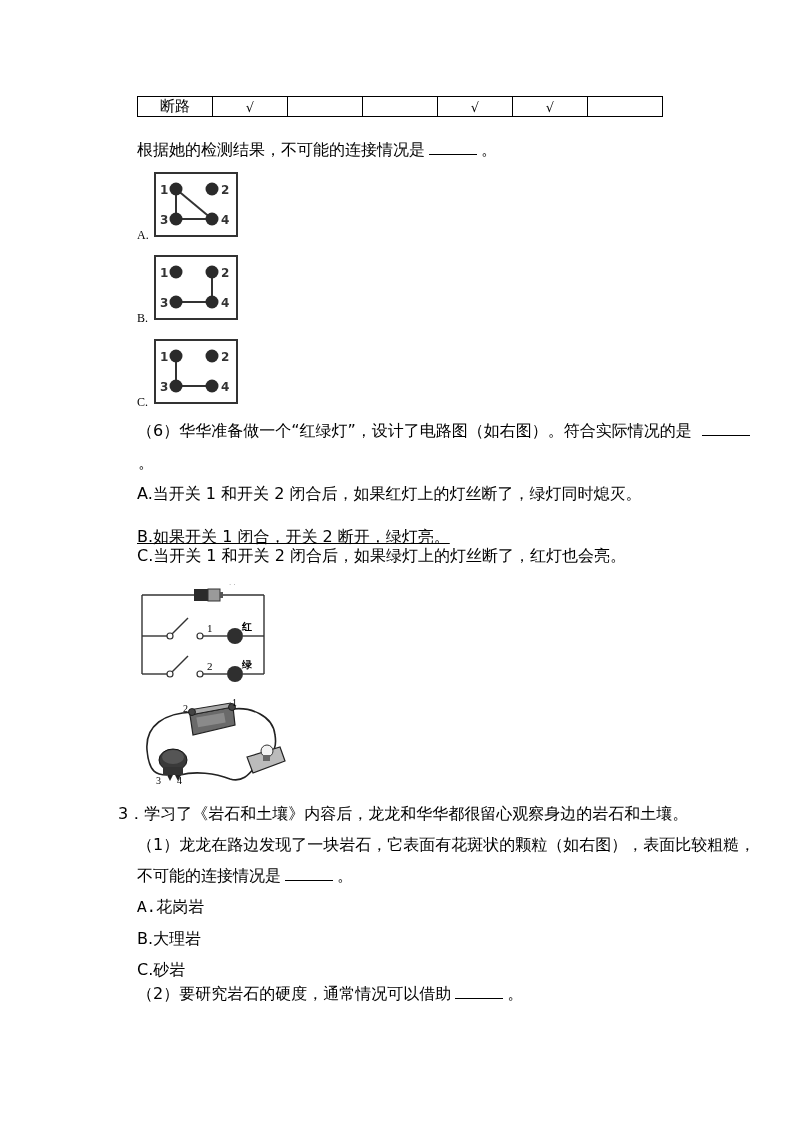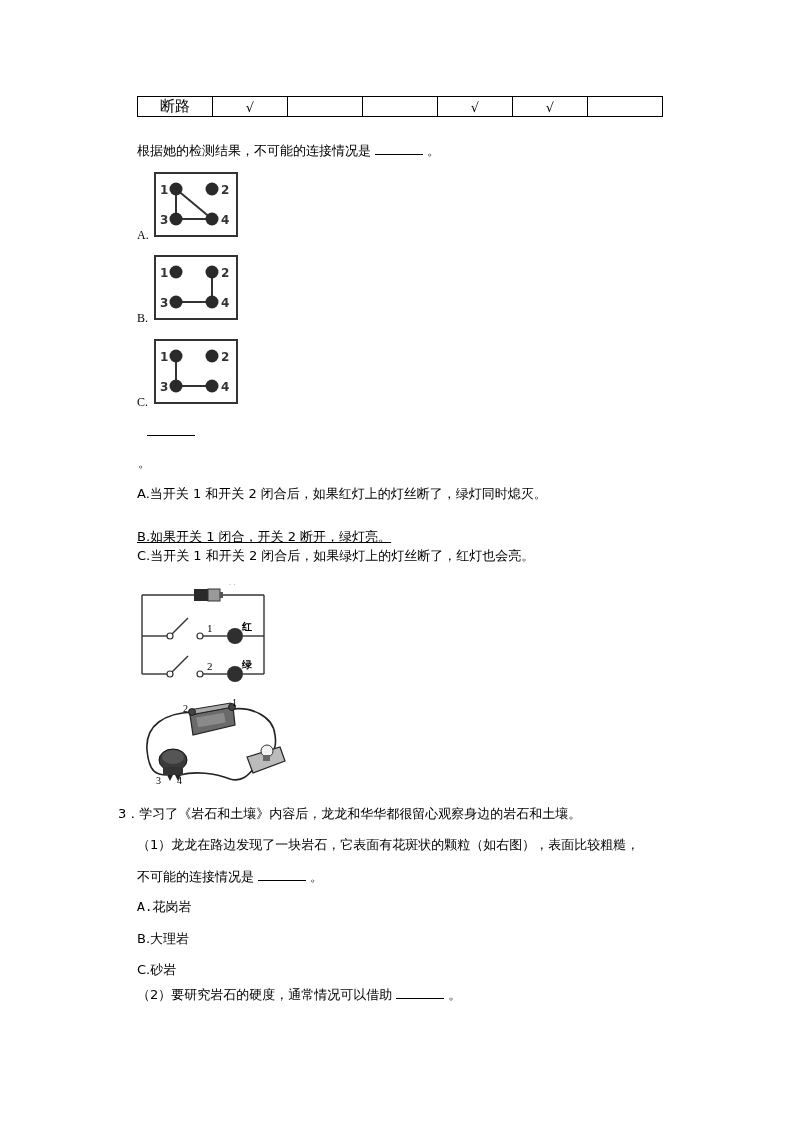--- a/index.html
+++ b/index.html
@@ -2,21 +2,21 @@
 <html><head>
 <meta charset="utf-8">
 <style>
   html, body { margin: 0; padding: 0; background: #ffffff; }
   body {
     width: 794px; height: 1123px; position: relative; overflow: hidden;
     font-family: "DejaVu Sans", "Liberation Sans", sans-serif;
     color: #000; font-size: 14px;
   }
   .abs { position: absolute; white-space: nowrap; }
-  .txt { font-size: 13px; line-height: 16px; }
+  .txt { font-size: 16px; line-height: 16px; }
   .blank { display: inline-block; width: 48px; border-bottom: 1px solid #000; height: 12px; vertical-align: baseline; margin: 0 4px; }
 
   table.check {
     position: absolute; left: 137px; top: 96px; border-collapse: collapse;
   }
   table.check td {
     width: 75px; height: 20px; border: 1px solid #000; text-align: center;
     font-size: 15px; padding: 0; box-sizing: border-box;
   }
   .tick { font-size: 13px; font-style: italic; }
@@ -86,21 +86,21 @@
   <circle cx="58" cy="17" r="6.5" fill="#2a2a2a"></circle>
   <circle cx="22" cy="47" r="6.5" fill="#2a2a2a"></circle>
   <circle cx="58" cy="47" r="6.5" fill="#2a2a2a"></circle>
   <text x="6" y="22" font-size="12" font-weight="bold" fill="#333" font-family="DejaVu Sans, sans-serif">1</text>
   <text x="67" y="22" font-size="12" font-weight="bold" fill="#333" font-family="DejaVu Sans, sans-serif">2</text>
   <text x="6" y="52" font-size="12" font-weight="bold" fill="#333" font-family="DejaVu Sans, sans-serif">3</text>
   <text x="67" y="52" font-size="12" font-weight="bold" fill="#333" font-family="DejaVu Sans, sans-serif">4</text>
 </svg>
 
 <div class="abs txt" style="left:137px; top:423px;">
-  <span class="blank" style="margin-left:10px;"></span>
+  <span>（6）华华准备做一个“红绿灯”，设计了电路图（如右图）。符合实际情况的是</span><span class="blank" style="margin-left:10px;"></span>
 </div>
 <div class="abs txt" style="left:138px; top:455px;">。</div>
 <div class="abs txt" style="left:137px; top:486px;text-align:right;">A.当开关 1 和开关 2 闭合后，如果红灯上的灯丝断了，绿灯同时熄灭。</div>
 <div class="abs txt" style="left:137px; top:529px;text-decoration:underline;">B.如果开关 1 闭合，开关 2 断开，绿灯亮。</div>
 <div class="abs txt" style="left:137px; top:548px;">C.当开关 1 和开关 2 闭合后，如果绿灯上的灯丝断了，红灯也会亮。</div>
 
 <div class="figbox" style="left:135px; top:578px; width:140px; height:105px;">
   <svg width="140" height="105" style="position:absolute; left:0; top:0;">
     <g stroke="#333" stroke-width="1.4" fill="none">
 

